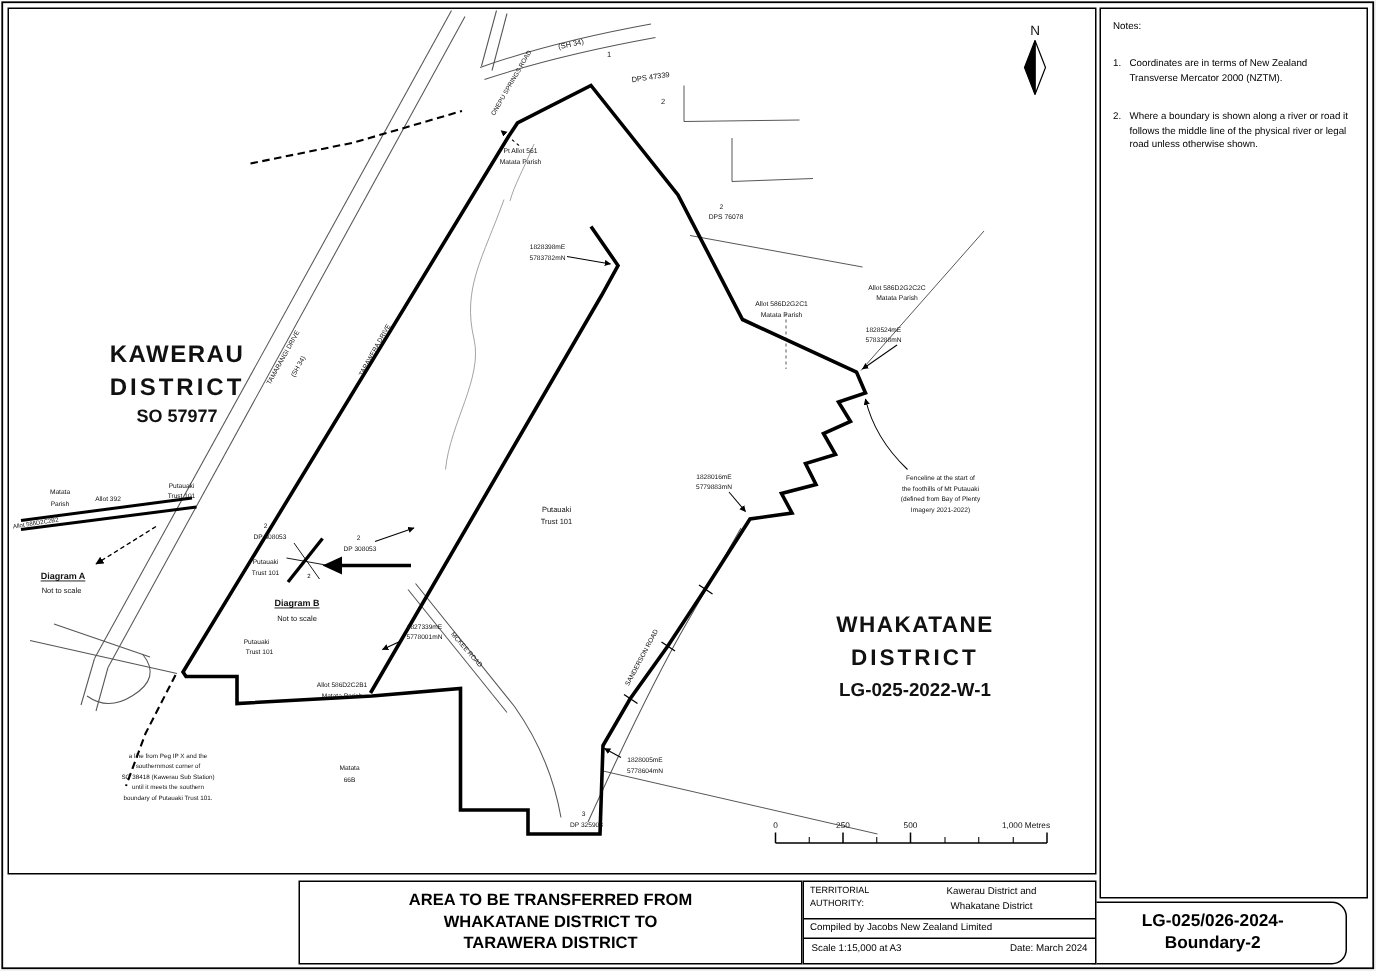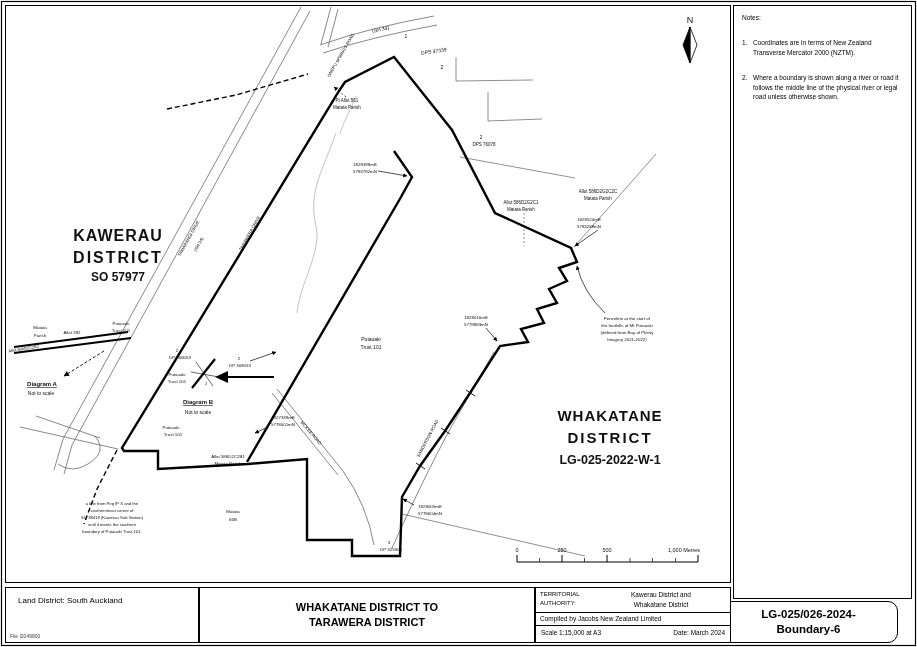--- a/index.html
+++ b/index.html
@@ -229,29 +229,26 @@
       <div class="note-text">Coordinates are in terms of New Zealand Transverse Mercator 2000 (NZTM).</div>
     </div>
     <div class="note-row">
       <div class="note-num">2.</div>
       <div class="note-text">Where a boundary is shown along a river or road it follows the middle line of the physical river or legal road unless otherwise shown.</div>
     </div>
   </div>
 
   <div class="box sheet-box">
     <div>LG-025/026-2024-</div>
-    <div>Boundary-6</div>
-  </div>
-
-  <div class="box land-box">
-    <div class="land-district">Land District: South Auckland</div>
-    <div class="file-ref">File I2049800</div>
-  </div>
+    <div>Boundary-2</div>
+  </div>
+
 
   <div class="box title-box">
+    <div>AREA TO BE TRANSFERRED FROM</div>
     <div>WHAKATANE DISTRICT TO</div>
     <div>TARAWERA DISTRICT</div>
   </div>
 
   <div class="box ta-box">
     <div class="ta-row1">
       <div class="ta-label">
         <div>TERRITORIAL</div>
         <div>AUTHORITY:</div>
       </div>

